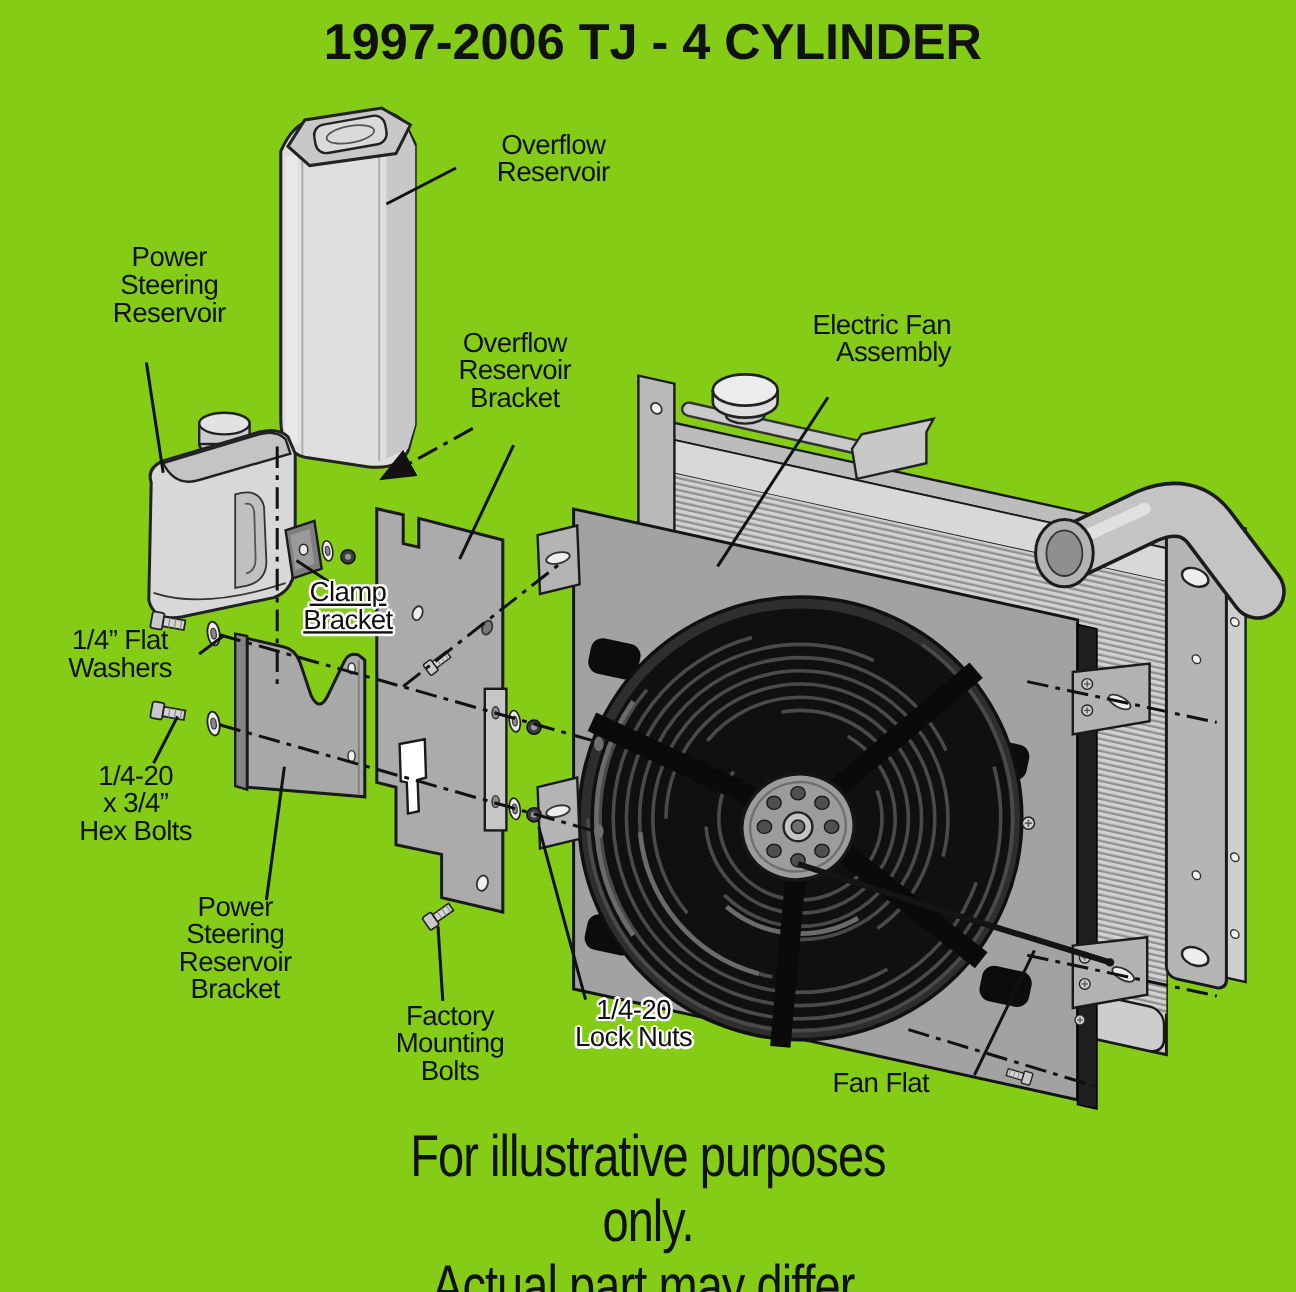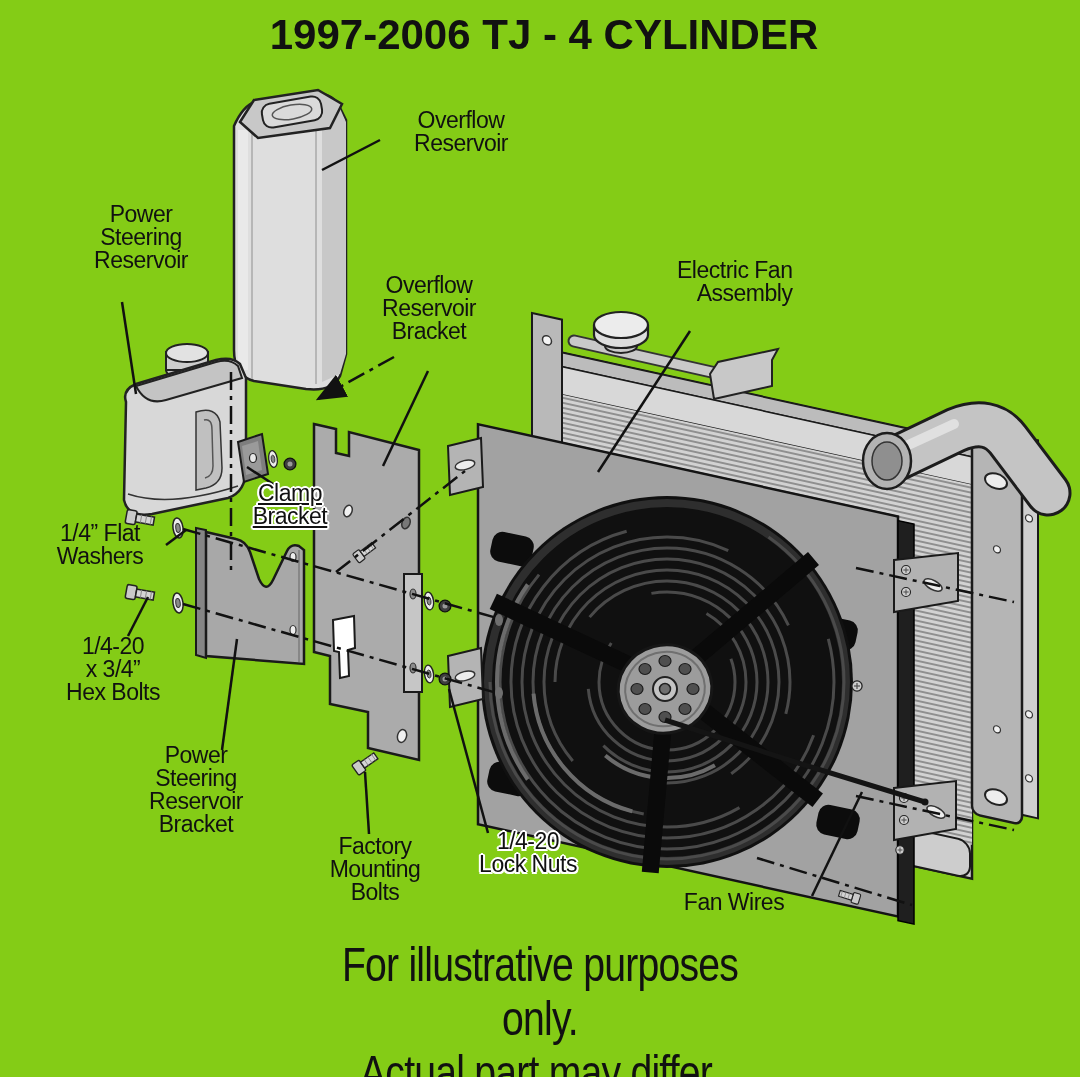--- a/index.html
+++ b/index.html
@@ -309,18 +309,18 @@
 Reservoir
 Bracket</div>
 
   <div class="label" style="left:355px;top:835px;margin-left:20px;">Factory
 Mounting
 Bolts</div>
 
   <div class="label halo" style="left:528px;top:830px;">1/4-20
 Lock Nuts</div>
 
-  <div class="label" style="left:734px;top:891px;">Fan Wires</div>
+  <div class="label" style="left:734px;top:891px;">Fan Flat</div>
 
   <div class="label footer" style="left:540px;top:938px;">For illustrative purposes only.
 Actual part may differ.</div>
 
 </div>
 
 </body></html>

